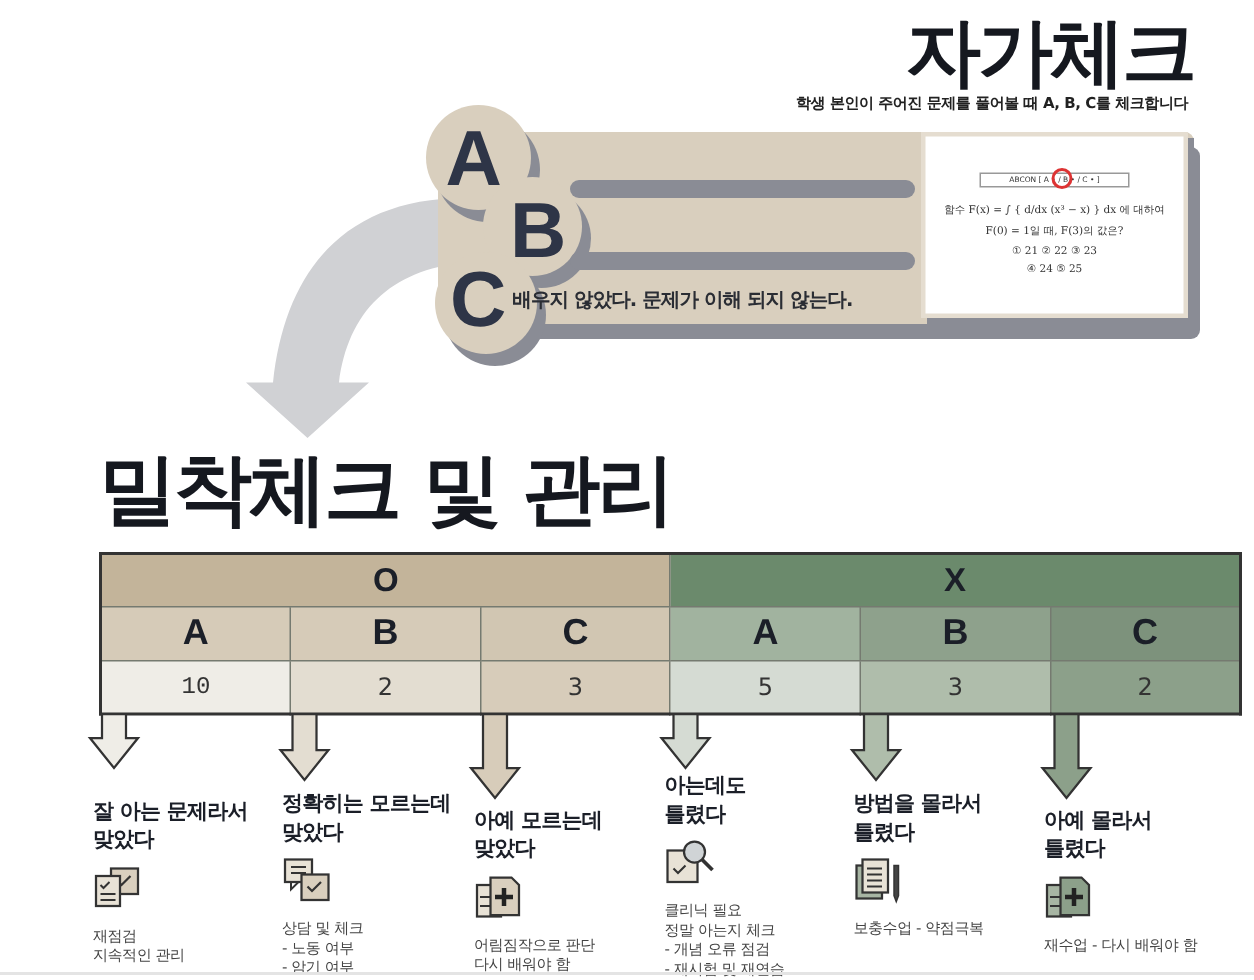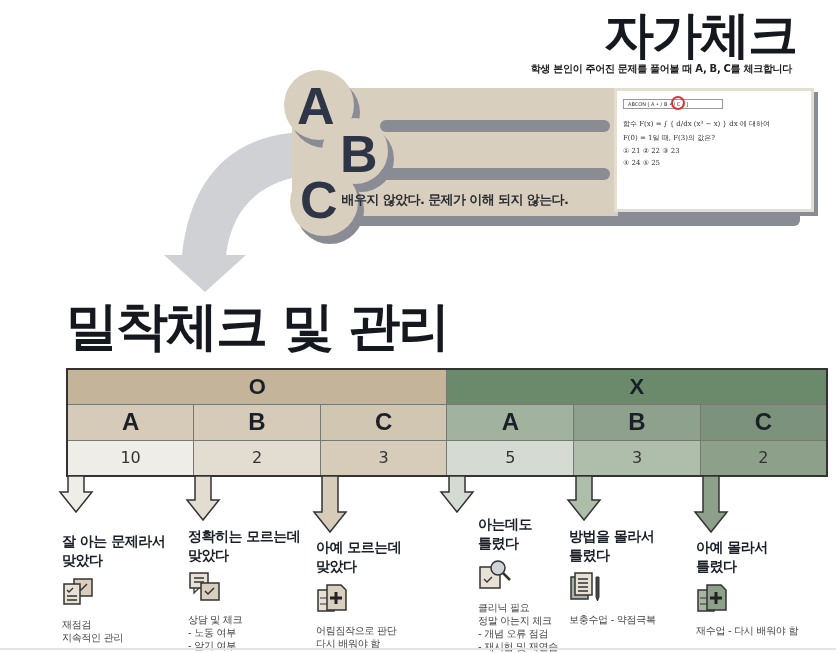--- a/index.html
+++ b/index.html
@@ -14,21 +14,21 @@
 
   
   .abc-shadow { position: absolute; left: 300px; top: 98px; width: 500px; height: 128px; background: #8a8c95; border-radius: 6px; }
   .abc-panel { position: absolute; left: 292px; top: 88px; width: 504px; height: 128px; background: #d9cfbe; border-radius: 6px; }
   .abc-bubble { position: absolute; background: #d9cfbe; border-radius: 50%; box-shadow: 6px 8px 0 #8a8c95; }
   .abc-bar { position: absolute; height: 12px; background: #8a8c95; border-radius: 8px; }
   .abc-row { position: absolute; display: flex; align-items: center; }
   .abc-letter { font-family: "Liberation Sans", sans-serif; font-weight: bold; color: #2e3547; font-size: 52px; line-height: 1; }
   .abc-text { font-size: 13px; font-weight: bold; color: #2a2d34; letter-spacing: -0.6px; margin-left: 4px; }
 
-  .sample-box { position: absolute; left: 614px; top: 88px; width: 200px; height: 124px; background: #ffffff; border: 3px solid #e5ddd0; box-shadow: 4px 4px 0 #8a8c95; font-family: "DejaVu Serif", serif; font-size: 7px; color: #333; padding: 8px 6px 6px 6px; }
+  .sample-box { position: absolute; left: 614px; top: 88px; width: 178px; height: 124px; background: #ffffff; border: 3px solid #e5ddd0; box-shadow: 4px 4px 0 #8a8c95; font-family: "DejaVu Serif", serif; font-size: 7px; color: #333; padding: 24px 6px 6px 6px; text-align: center; }
   .omr { display: inline-block; border: 1px solid #999; font-size: 5px; padding: 1px 4px; font-family: "DejaVu Sans", sans-serif; position: relative; margin-bottom: 10px; width: 100px; }
   .omr-circle { position: absolute; left: 47px; top: -4px; width: 14px; height: 14px; border: 2px solid #d33; border-radius: 50%; }
   .sample-line { margin-bottom: 4px; white-space: nowrap; }
 
   .section-title { position: absolute; left: 66px; top: 292px; font-size: 52px; font-weight: bold; letter-spacing: -2px; color: #15181f; }
 
   
   .tbl { position: absolute; left: 66px; top: 368px; width: 762px; border: 2px solid #333; border-collapse: collapse; }
   .tbl td { border: 1px solid #757a70; text-align: center; }
   .hdr-group { height: 35px; font-size: 22px; font-weight: bold; font-family: "Liberation Sans", sans-serif; }
@@ -96,21 +96,21 @@
   </tr>
   <tr>
     <td class="hdr-sub" style="background:#d6cbb8;width:127px;">A</td>
     <td class="hdr-sub" style="background:#d6cbb8;width:127px;">B</td>
     <td class="hdr-sub" style="background:#d1c6b2;width:127px;">C</td>
     <td class="hdr-sub" style="background:#a1b39f;width:127px;">A</td>
     <td class="hdr-sub" style="background:#8ea18c;width:127px;">B</td>
     <td class="hdr-sub" style="background:#7d927c;width:127px;">C</td>
   </tr>
   <tr class="val-row">
-    <td style="background:#efede7;">10</td>
+    <td style="background:#efede7;font-family:Liberation Mono, monospace;">10</td>
     <td style="background:#e3ddd1;">2</td>
     <td style="background:#d7ccba;">3</td>
     <td style="background:#d5dbd3;">5</td>
     <td style="background:#afbdab;">3</td>
     <td style="background:#8ca08a;">2</td>
   </tr>
 </tbody>
   </table>
 
 <svg class="down-arrow" style="left:58px;top:476px;" width="36" height="38" viewBox="0 0 36 38">
@@ -165,21 +165,21 @@
   <svg class="item-icon" viewBox="0 0 34 32" style="margin-top:6px;">
     <rect x="2" y="8" width="16" height="21" fill="#e8e2d6" stroke="#333" stroke-width="1.5"></rect>
     <path d="M4,16 h8 M4,22 h8" stroke="#333" stroke-width="1.2"></path>
     <path d="M11,3 h14 l5,5 v20 h-19 Z" fill="#d9cfbe" stroke="#333" stroke-width="1.5"></path>
     <path d="M20,10 v12 M14,16 h12" stroke="#222" stroke-width="3"></path>
   </svg>
   <div class="item-desc">어림짐작으로 판단</div>
   <div class="item-desc">다시 배워야 함</div>
 </div>
 
-<div class="item" style="left:443px;top:515px;margin-left:35px;">
+<div class="item" style="left:443px;top:515px;">
   <div class="item-title">아는데도</div>
   <div class="item-title">틀렸다</div>
   <svg class="item-icon" viewBox="0 0 34 32" style="margin-top:6px;">
     <rect x="2" y="8" width="20" height="21" fill="#e8e2d6" stroke="#333" stroke-width="1.5"></rect>
     <path d="M6,20 l3,3 l5,-5" fill="none" stroke="#333" stroke-width="1.4"></path>
     <circle cx="20" cy="9" r="7" fill="#d0d4d6" stroke="#333" stroke-width="1.5"></circle>
     <path d="M25,14 l7,7" stroke="#333" stroke-width="2.5"></path>
   </svg>
   <div class="item-desc">클리닉 필요</div>
   <div class="item-desc">정말 아는지 체크</div>

